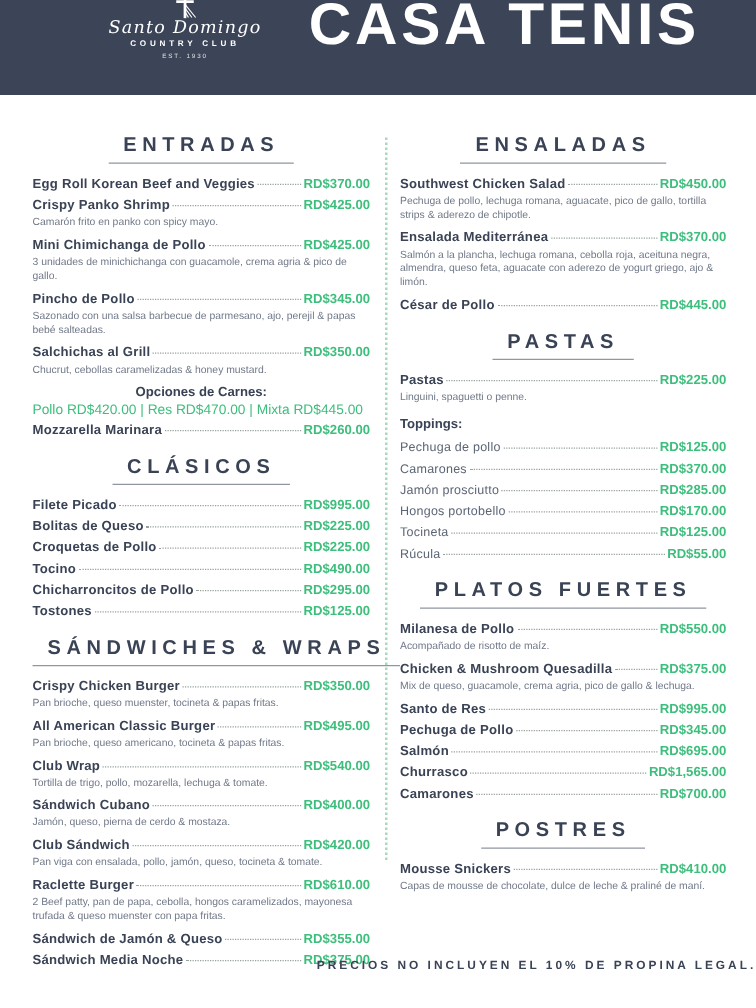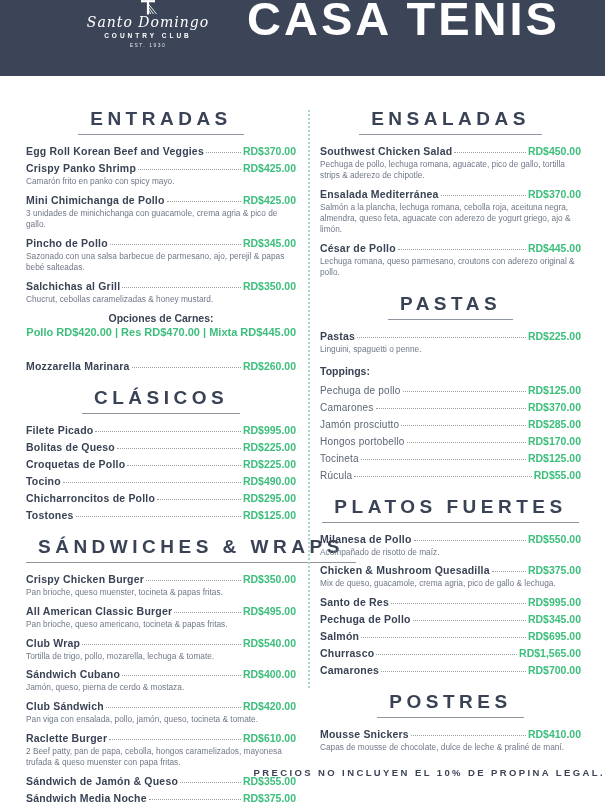--- a/index.html
+++ b/index.html
@@ -55,21 +55,21 @@
   .col-right { width:261px; }
   .divider {
     width:0; flex:0 0 auto;
     border-left:2px dotted #A8D9BF;
     height:578px;
     margin:2px 10px 0 12px;
   }
   .menu-section { margin-top:15px; }
   .menu-section:first-child { margin-top:0; }
   .section-title {
-    font-size:19px; font-weight:bold; letter-spacing:4.5px;
+    font-size:16px; font-weight:bold; letter-spacing:4.5px;
     color:#3A4355; text-align:center;
     width:max-content; margin:0 auto 10px;
     padding:0 12px 4px;
     border-bottom:1.5px solid #9097A1;
   }
   .row { display:flex; align-items:baseline; margin-bottom:5px; }
   .name {
     font-weight:bold; font-size:10.5px; color:#3A4355;
     letter-spacing:.2px; white-space:nowrap;
   }
@@ -88,22 +88,22 @@
     margin:-3px 0 7px;
   }
   .inline-item { line-height:1.32; margin:0 0 2px; }
   .iname { font-weight:bold; font-size:10.5px; color:#3A4355; }
   .idesc { font-size:8.3px; color:#707888; }
   .opt-label {
     text-align:center; font-weight:bold; font-size:10.5px;
     color:#3A4355; margin-top:4px;
   }
   .opt-values {
-    text-align:right; font-weight:bold; font-size:11px;
-    color:#3DBE7C; margin:2px 0 22px;
+    text-align:left; font-weight:normal; font-size:11px;
+    color:#3DBE7C; margin:2px 0 4px;
   }
   .salsas { margin:0 0 10px; line-height:1.4; }
   .salsas-label { font-weight:bold; font-size:9.5px; color:#3A4355; }
   .salsas-text  { font-weight:bold; font-size:9.5px; color:#3DBE7C; white-space:pre-line; }
   .toppings-label { font-weight:bold; font-size:10.5px; color:#3A4355; margin:10px 0 7px; }
   .topping { margin-bottom:5px; }
   .tname { font-size:10px; color:#5C6575; letter-spacing:.2px; white-space:nowrap; }
   
   .footer {
     position:absolute; left:0; right:0; bottom:28px;
@@ -267,21 +267,20 @@
           <span class="name">Ensalada Mediterránea</span>
           <span class="leader"></span>
           <span class="price">RD$370.00</span>
         </div>
         <p class="desc">Salmón a la plancha, lechuga romana, cebolla roja, aceituna negra, almendra, queso feta, aguacate con aderezo de yogurt griego, ajo &amp; limón.</p>
         <div class="row">
           <span class="name">César de Pollo</span>
           <span class="leader"></span>
           <span class="price">RD$445.00</span>
         </div>
-        <p class="desc">Lechuga romana, queso parmesano, croutons con aderezo original &amp; pollo.</p>
       </section>
       <section class="menu-section">
         <div class="section-title">PASTAS</div>
         <div class="row">
           <span class="name">Pastas</span>
           <span class="leader"></span>
           <span class="price">RD$225.00</span>
         </div>
         <p class="desc">Linguini, spaguetti o penne.</p>
         <div class="toppings-label">Toppings:</div>

